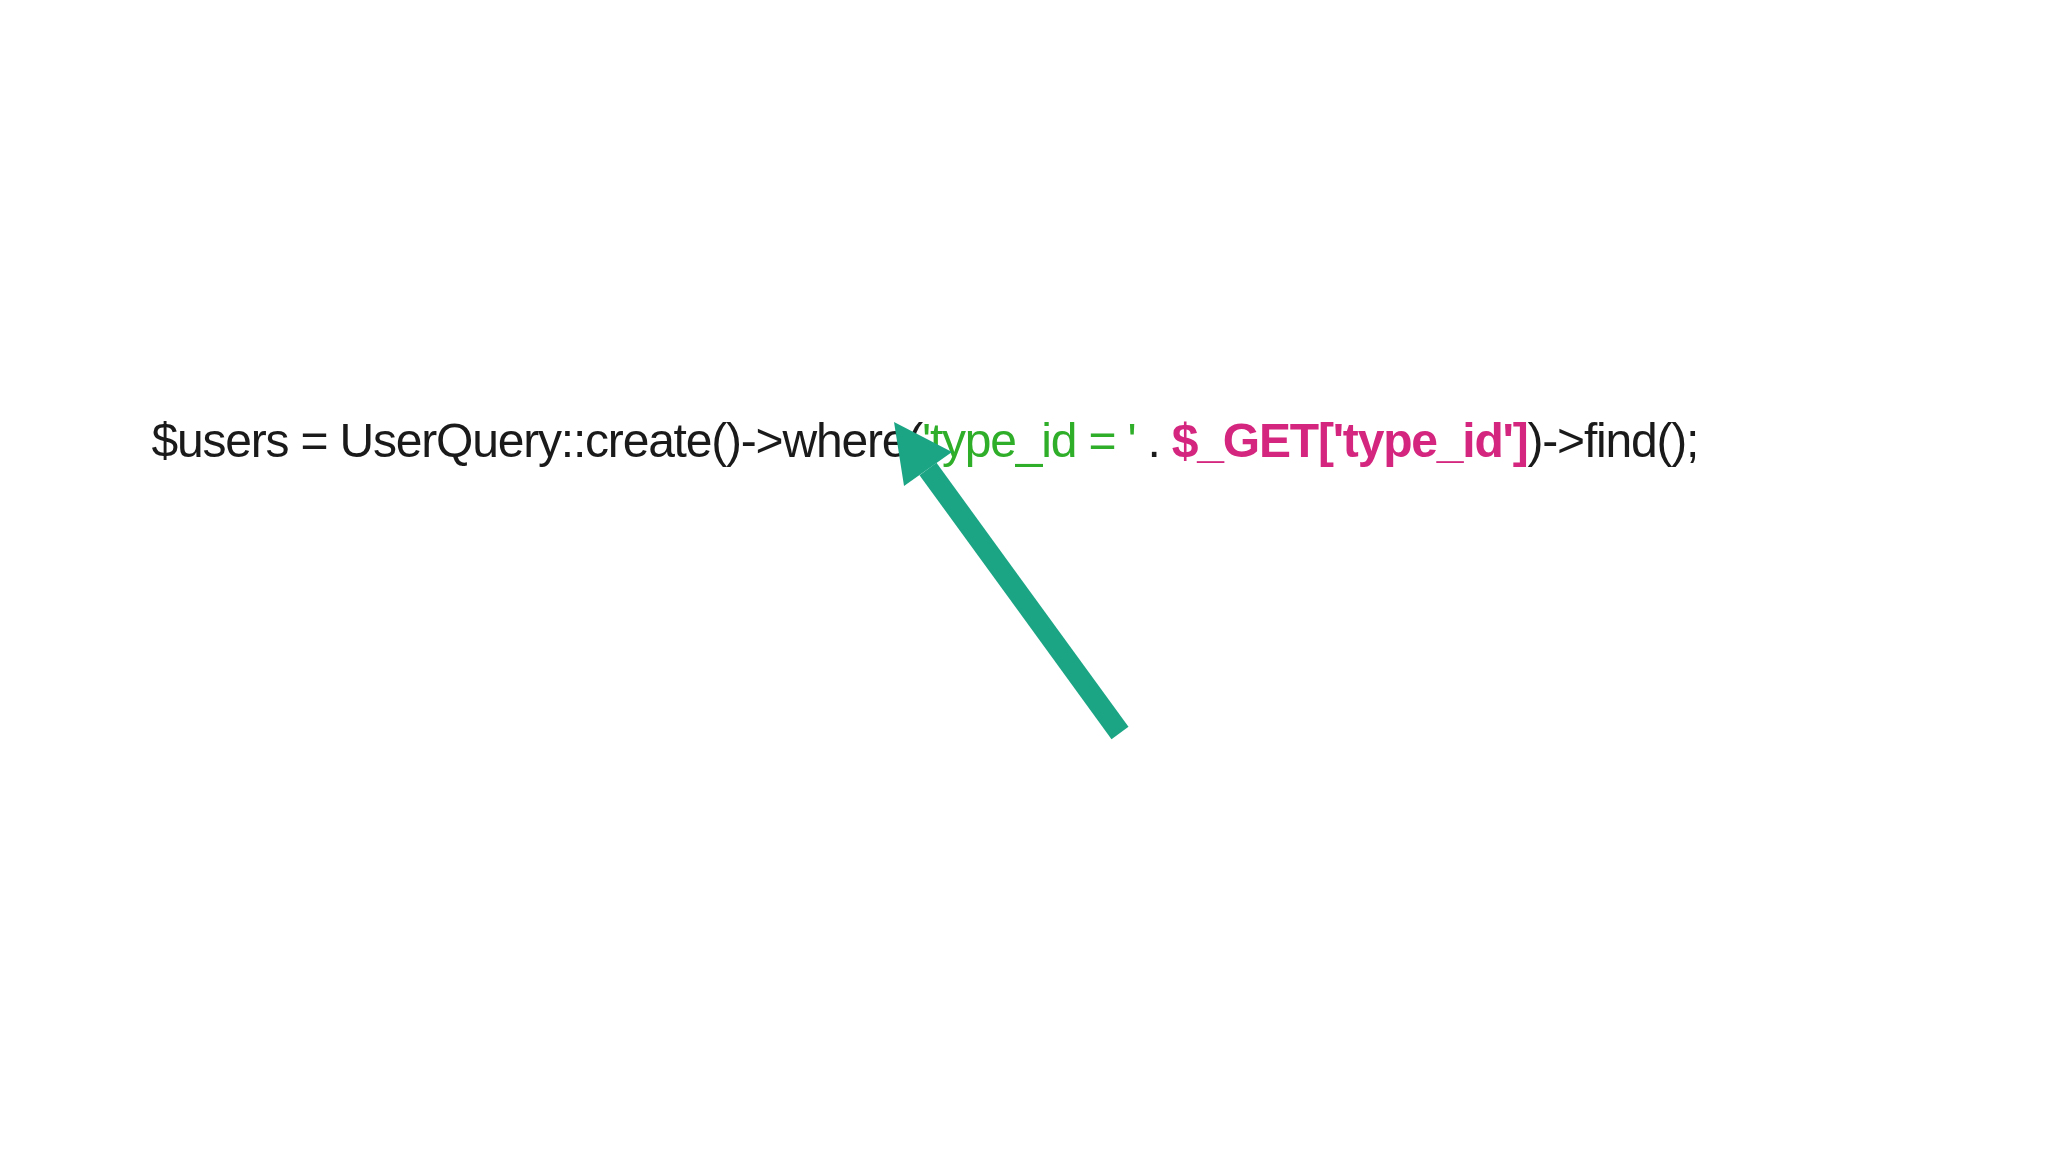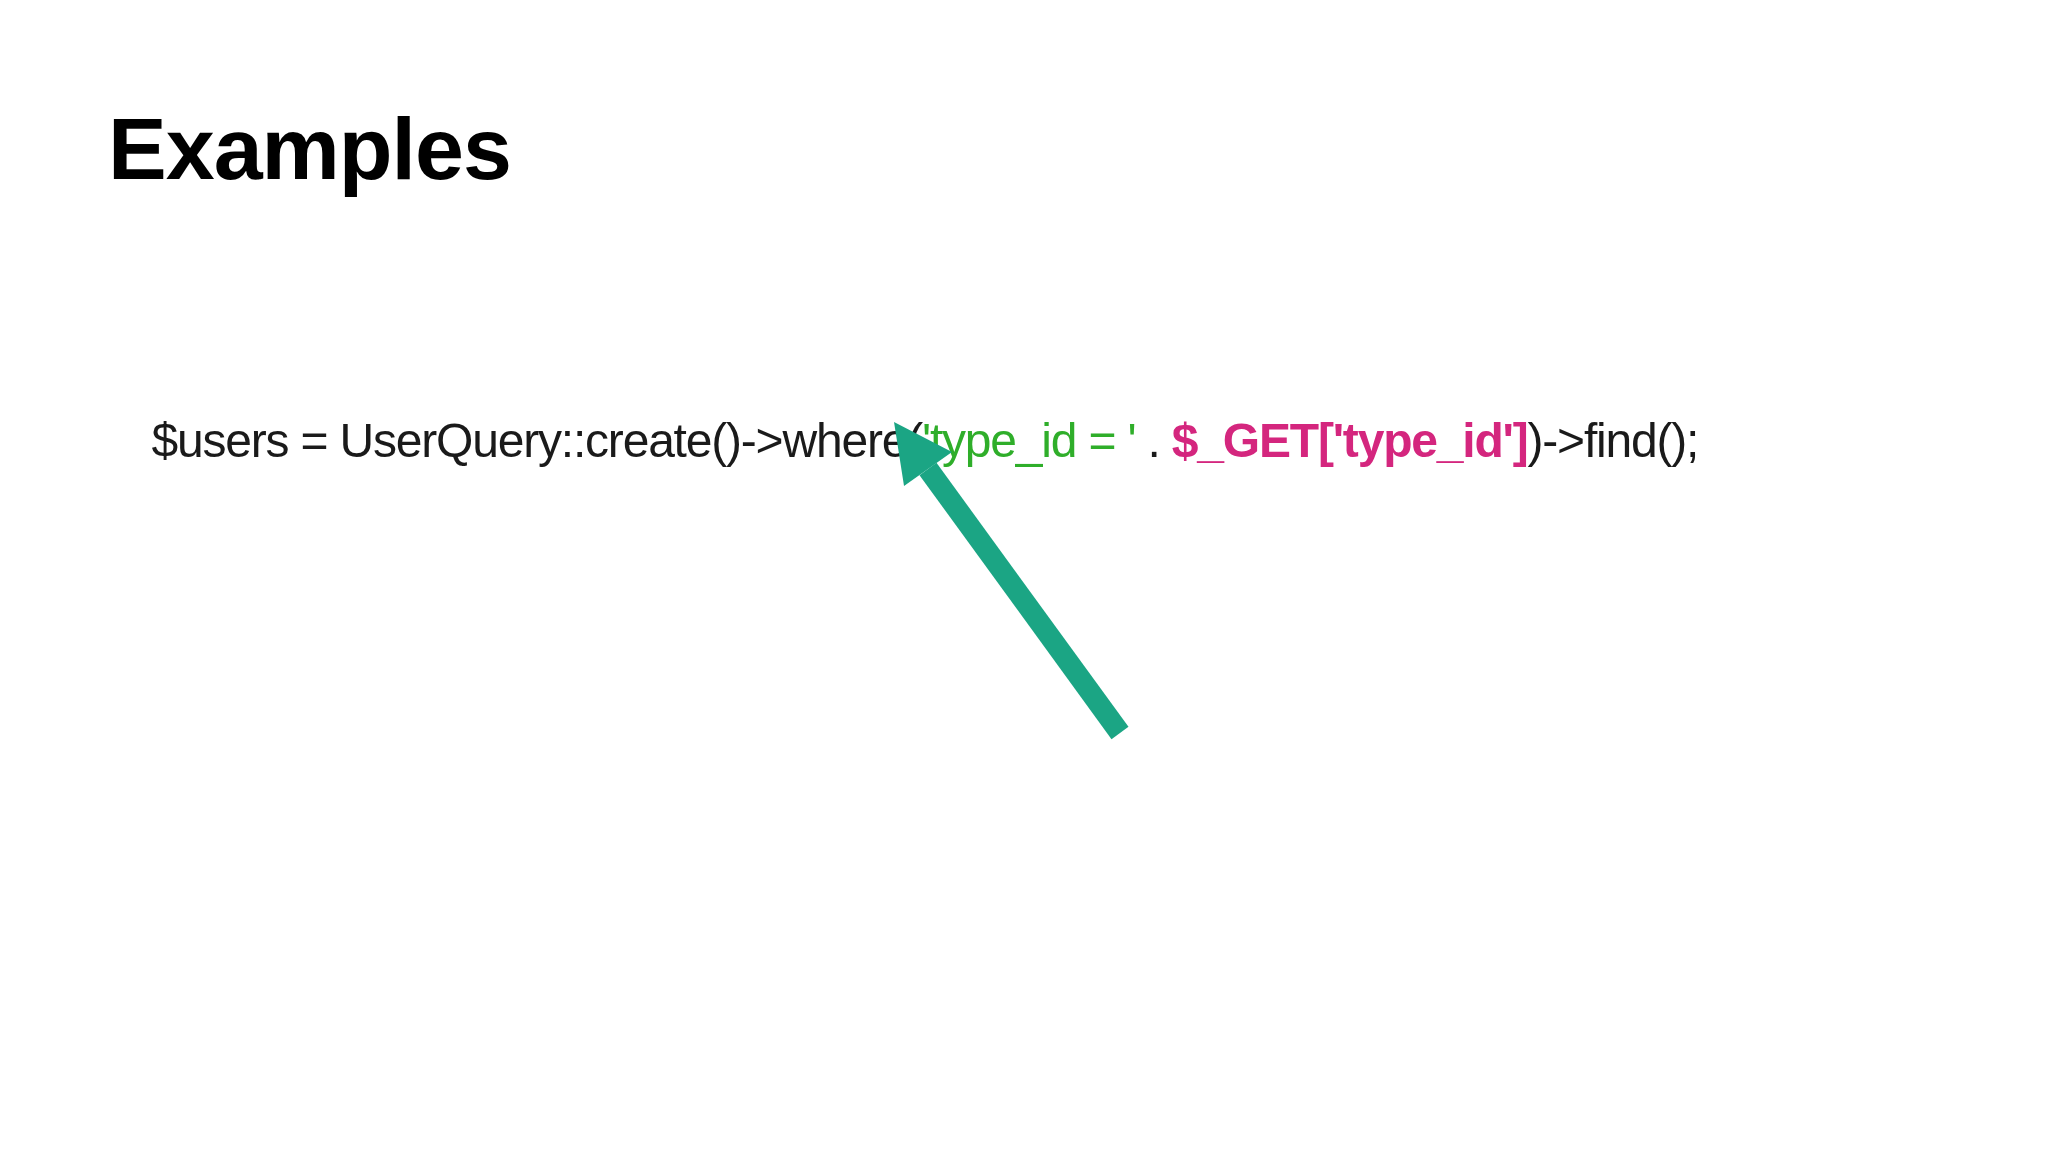--- a/index.html
+++ b/index.html
@@ -69,21 +69,20 @@
     letter-spacing: -1px;
     color: var(--teal, #1ba584);
     white-space: pre;
   }
 </style>
 </head>
 <body>
 
 <div class="slide">
 
-  <h1 class="title">Examples</h1>
 
   <div class="code">
     <span class="seg-plain">$users = UserQuery::create()-&gt;where(</span><span class="seg-string">'type_id = '</span><span class="seg-plain"> . </span><span class="seg-get">$_GET['type_id']</span><span class="seg-plain">)-&gt;find();</span>
   </div>
 
   <svg class="arrow-layer" viewBox="0 0 2048 1152" aria-hidden="true">
     <line class="arrow-shaft" x1="1120" y1="733" x2="928" y2="469"></line>
     <polygon class="arrow-head" points="894,422 952,452 904,486"></polygon>
   </svg>
 

